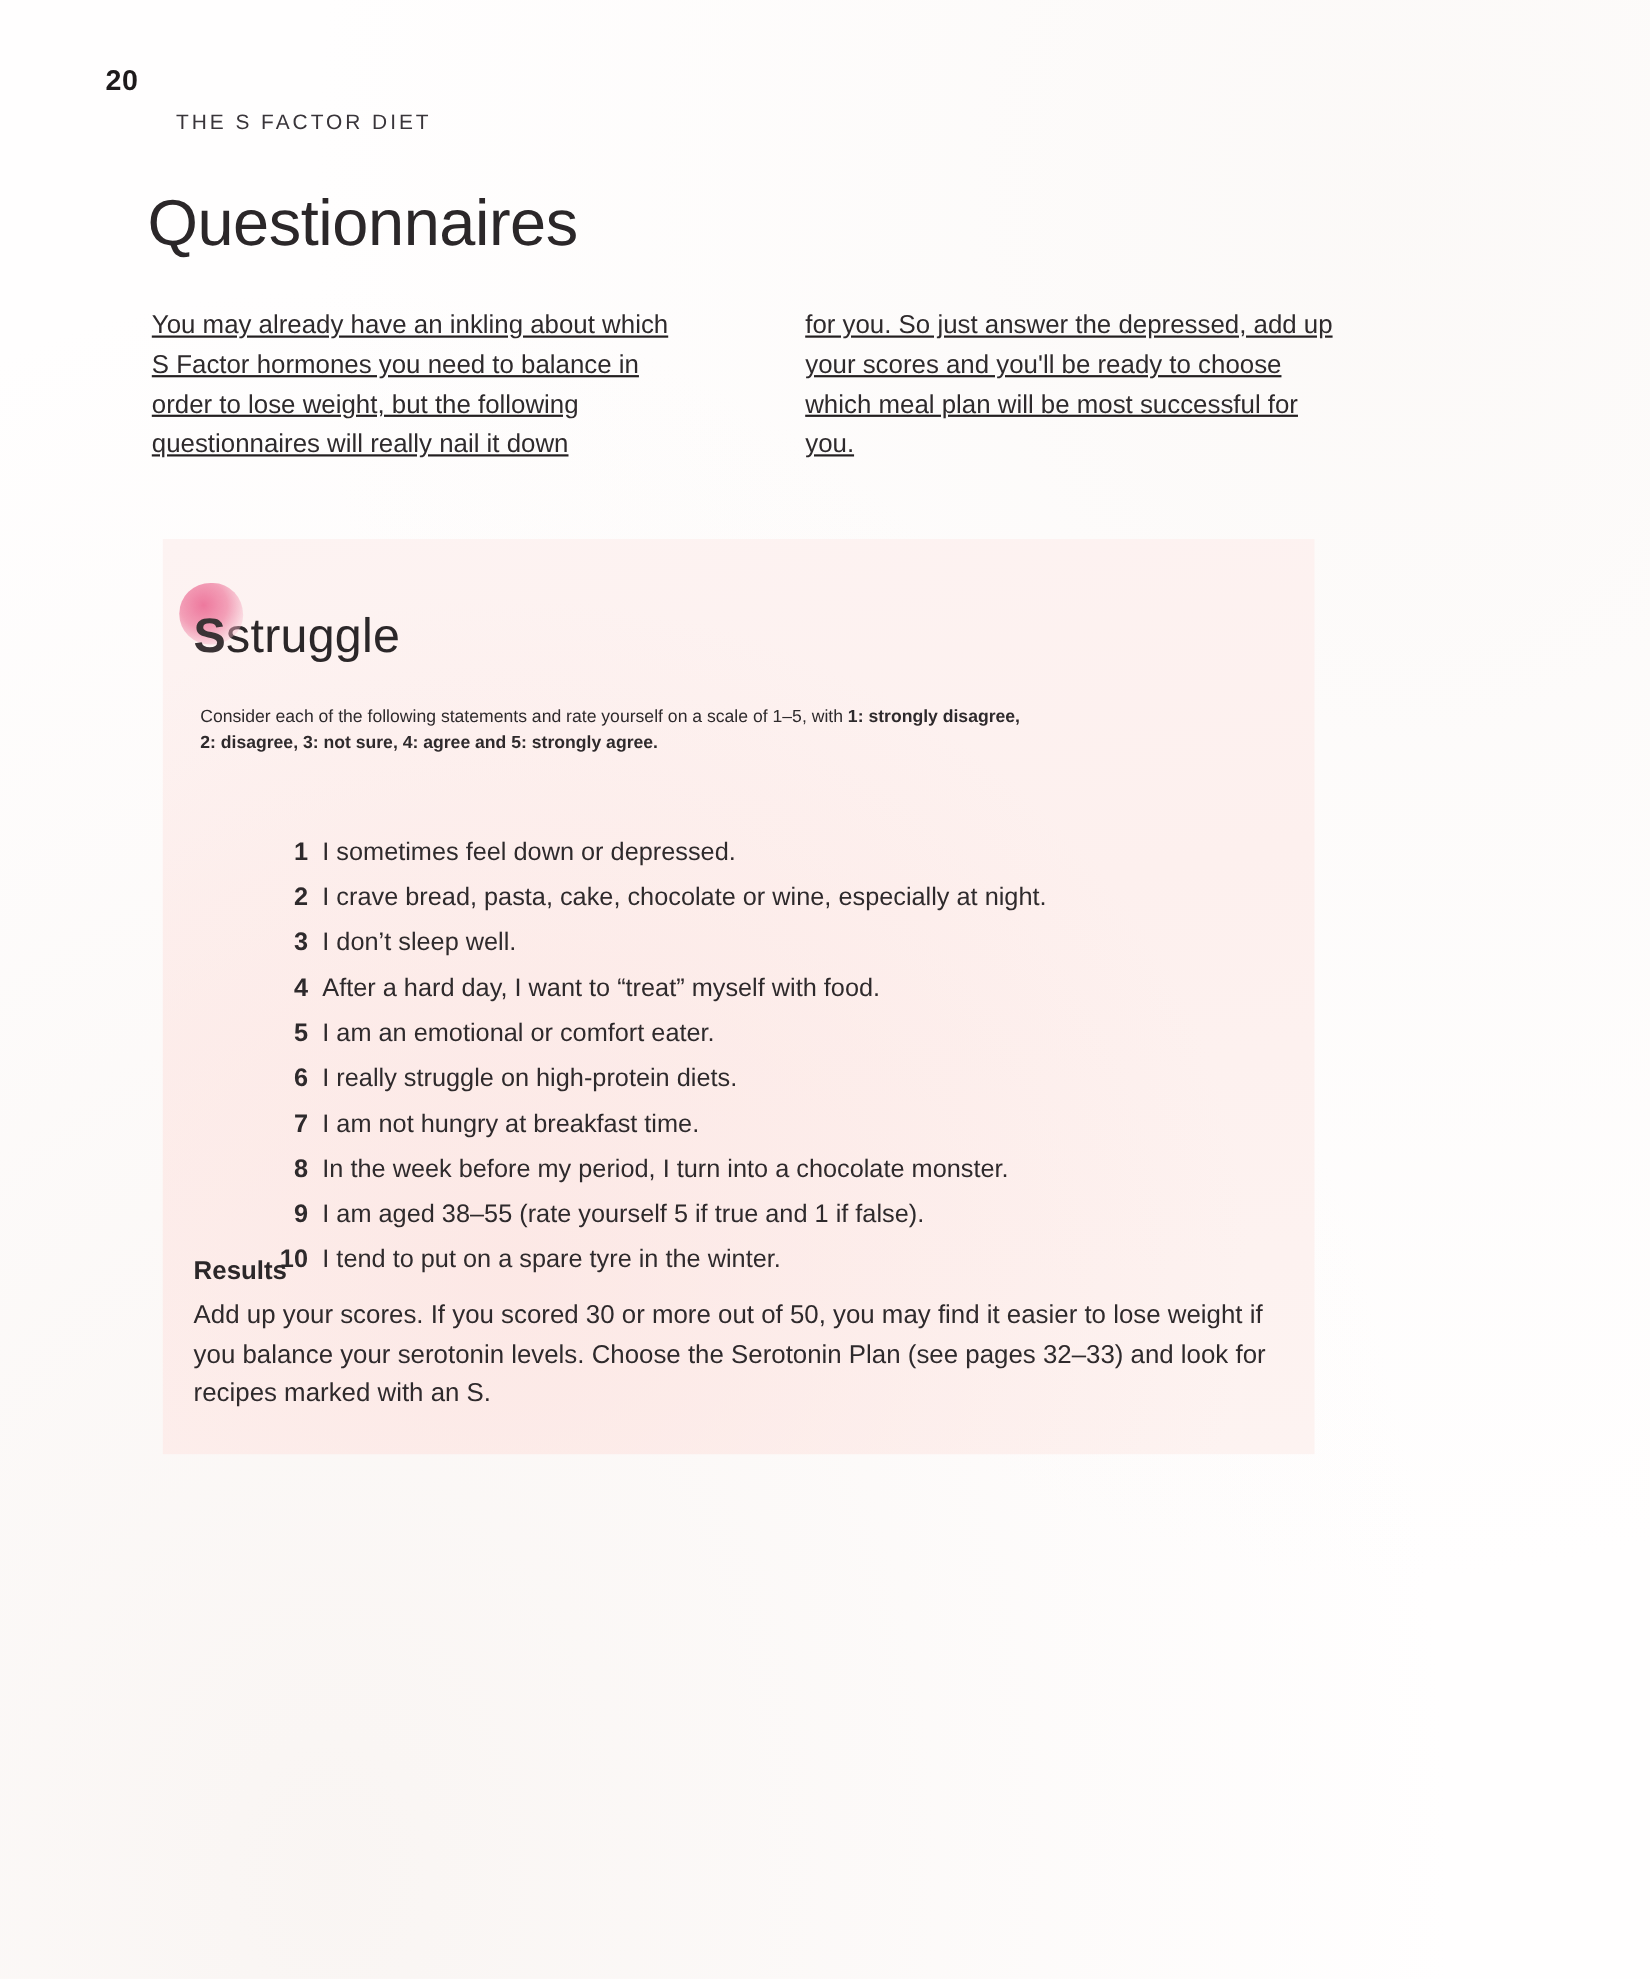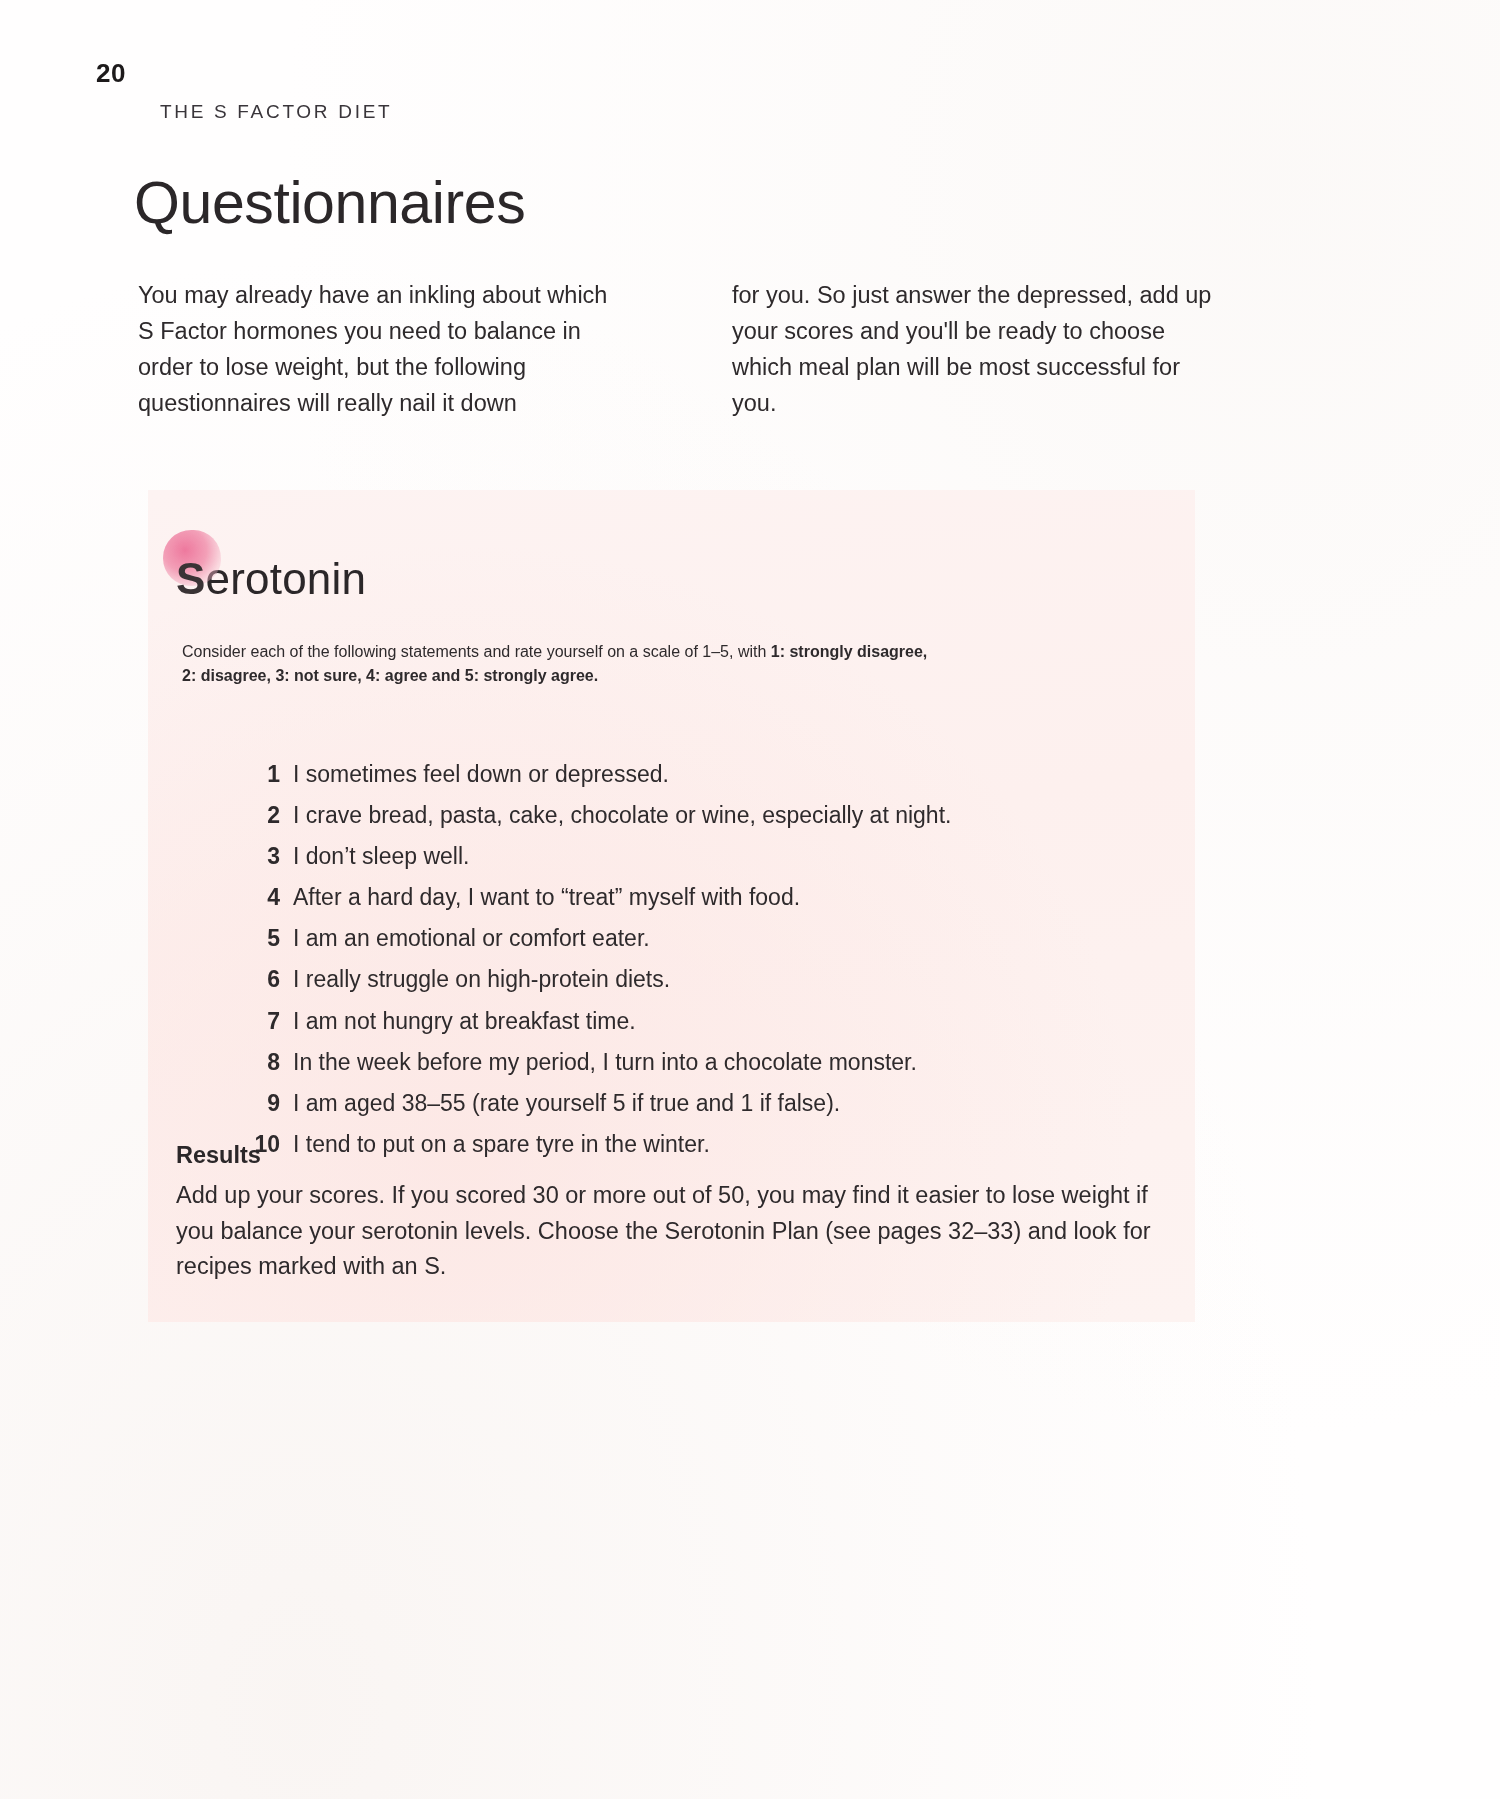--- a/index.html
+++ b/index.html
@@ -59,20 +59,21 @@
     line-height: 1;
   }
 
   .intro {
     position: absolute;
     left: 138px;
     top: 278px;
     width: 1084px;
     display: flex;
     gap: 104px;
+    text-decoration: underline;
   }
   .intro-col {
     width: 498px;
     font-size: 23.5px;
     line-height: 1.53;
     color: #2e2a2c;
     font-weight: 400;
   }
 
   
@@ -192,21 +193,21 @@
     <div class="intro-col">for you. So just answer the depressed, add up your scores and you'll be ready to choose which meal plan will be most successful for you.</div>
   </div>
 
   <div class="panel"></div>
 
   <div class="panel-heading">
     <span class="blob-wrap">
       <span class="blob"></span>
       <span class="cap-s">S</span>
     </span>
-    <span>erotonin</span>
+    <span>struggle</span>
   </div>
 
   <div class="instructions">
     <span>Consider each of the following statements and rate yourself on a scale of 1–5, with </span><b>1: strongly disagree,</b><br>
     <span class="line2">2: disagree, 3: not sure, 4: agree and 5: strongly agree.</span>
   </div>
 
   <ol class="qlist">
     <li class="qrow">
       <span class="qnum">1</span>

